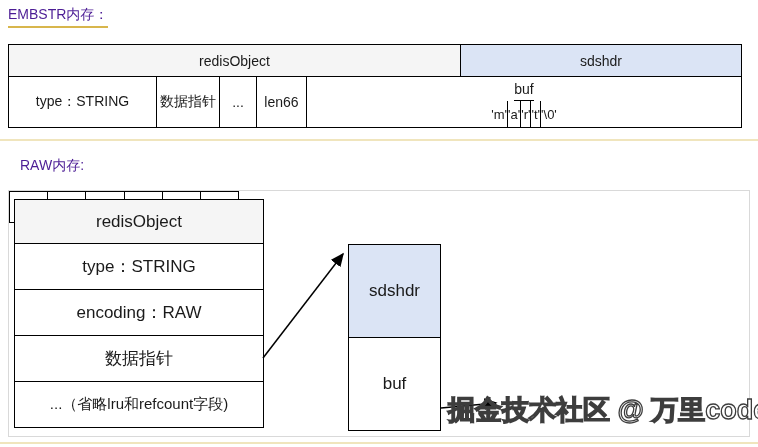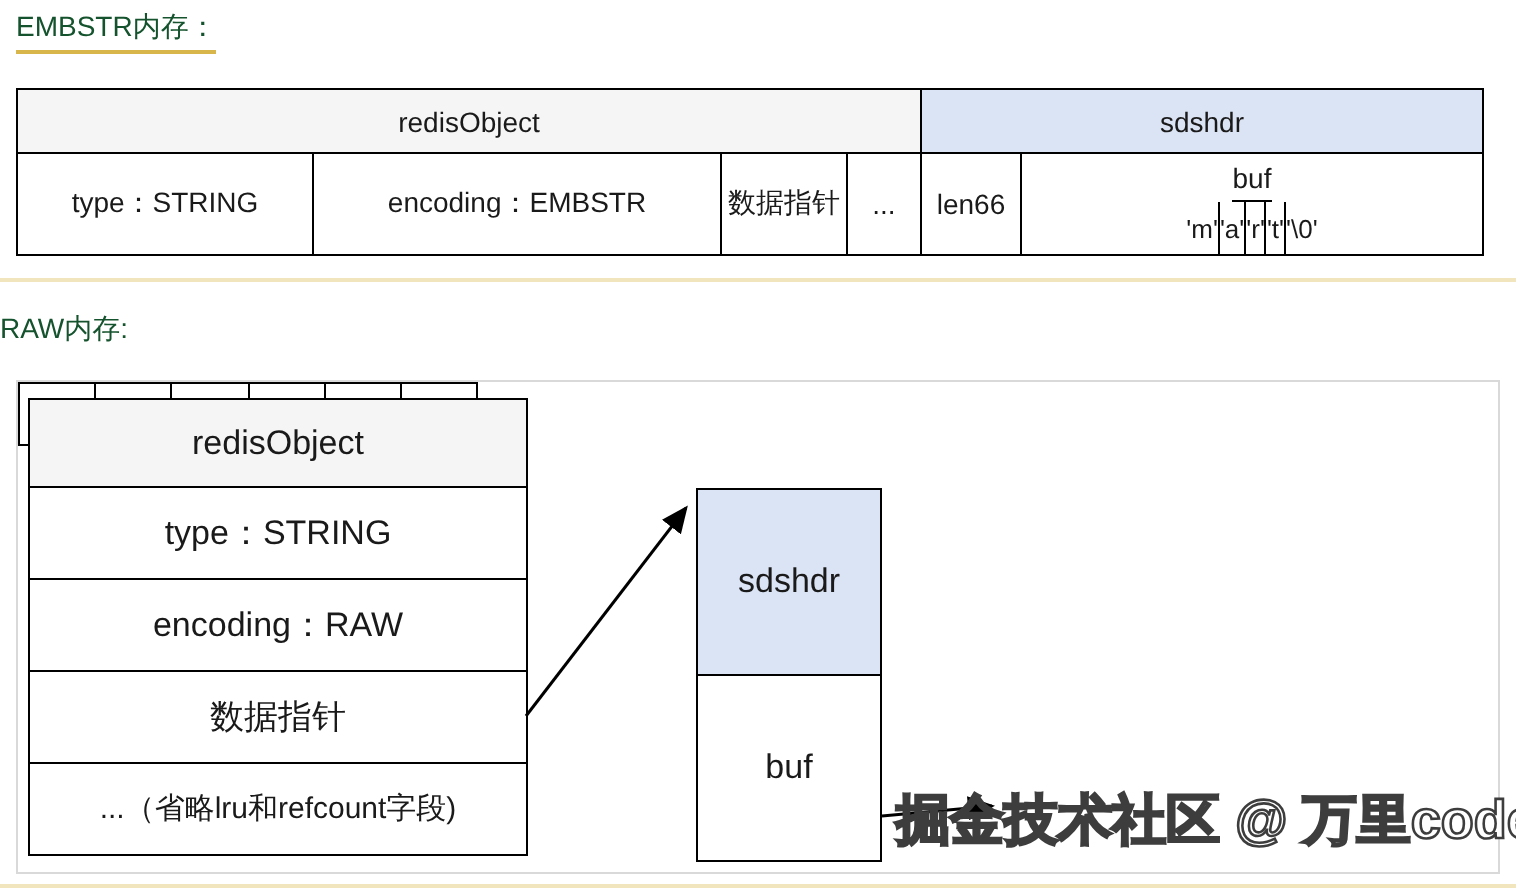--- a/index.html
+++ b/index.html
@@ -4,21 +4,21 @@
 <style>
   * { margin:0; padding:0; box-sizing:border-box; }
   html,body { width:758px; height:447px; }
   body {
     position:relative; width:758px; height:447px; background:#ffffff;
     font-family:"Liberation Sans", sans-serif; color:#1a1a1a; overflow:hidden;
   }
   .abs { position:absolute; }
 
   
-  .sec-label { font-size:14px; color:#14532d; white-space:nowrap; }
+  .sec-label { font-size:14px; color:#4c1d95; white-space:nowrap; }
   .sec-label.underlined { border-bottom:2px solid #d8b64c; padding-bottom:4px; }
 
   
   .hr { left:0; width:758px; height:2px; background:#f0e5bd; }
 
   
   .t1 { left:8px; top:44px; width:734px; height:84px; border:1px solid #000; background:#fff; }
   .t1-head { display:flex; height:32px; border-bottom:1px solid #000; }
   .t1-head .hcell { display:flex; align-items:center; justify-content:center; font-size:14px; }
   .t1-h-redis { width:452px; background:#f5f5f5; border-right:1px solid #000; }
@@ -71,21 +71,20 @@
   <span class="sec-label underlined">EMBSTR内存：</span>
 </div>
 
 <div class="abs t1">
   <div class="t1-head">
     <div class="hcell t1-h-redis">redisObject</div>
     <div class="hcell t1-h-sds">sdshdr</div>
   </div>
   <div class="t1-body">
     <div class="cell c-type">type：STRING</div>
-    <div class="cell c-enc">encoding：EMBSTR</div>
     <div class="cell c-ptr">数据指针</div>
     <div class="cell c-dots">...</div>
     <div class="cell c-len two-line">
       <span>len</span>
       <span>66</span>
     </div>
     <div class="cell buf-group last" style="padding:0;">
       <div class="buf-label">buf</div>
       <div class="buf-chars">
         <div class="ch">'m'</div>
@@ -93,21 +92,21 @@
         <div class="ch">'r'</div>
         <div class="ch">'t'</div>
         <div class="ch">'\0'</div>
       </div>
     </div>
   </div>
 </div>
 
 <div class="abs hr" style="top:139px;"></div>
 
-<div class="abs" style="left:0; top:156px;">
+<div class="abs" style="left:20px; top:156px;">
   <span class="sec-label">RAW内存:</span>
 </div>
 
 <div class="abs raw-wrap">
 
   <div class="box redis-box">
     <div class="row title" style="flex:0 0 44px;">redisObject</div>
     <div class="row">type：STRING</div>
     <div class="row">encoding：RAW</div>
     <div class="row">数据指针</div>

